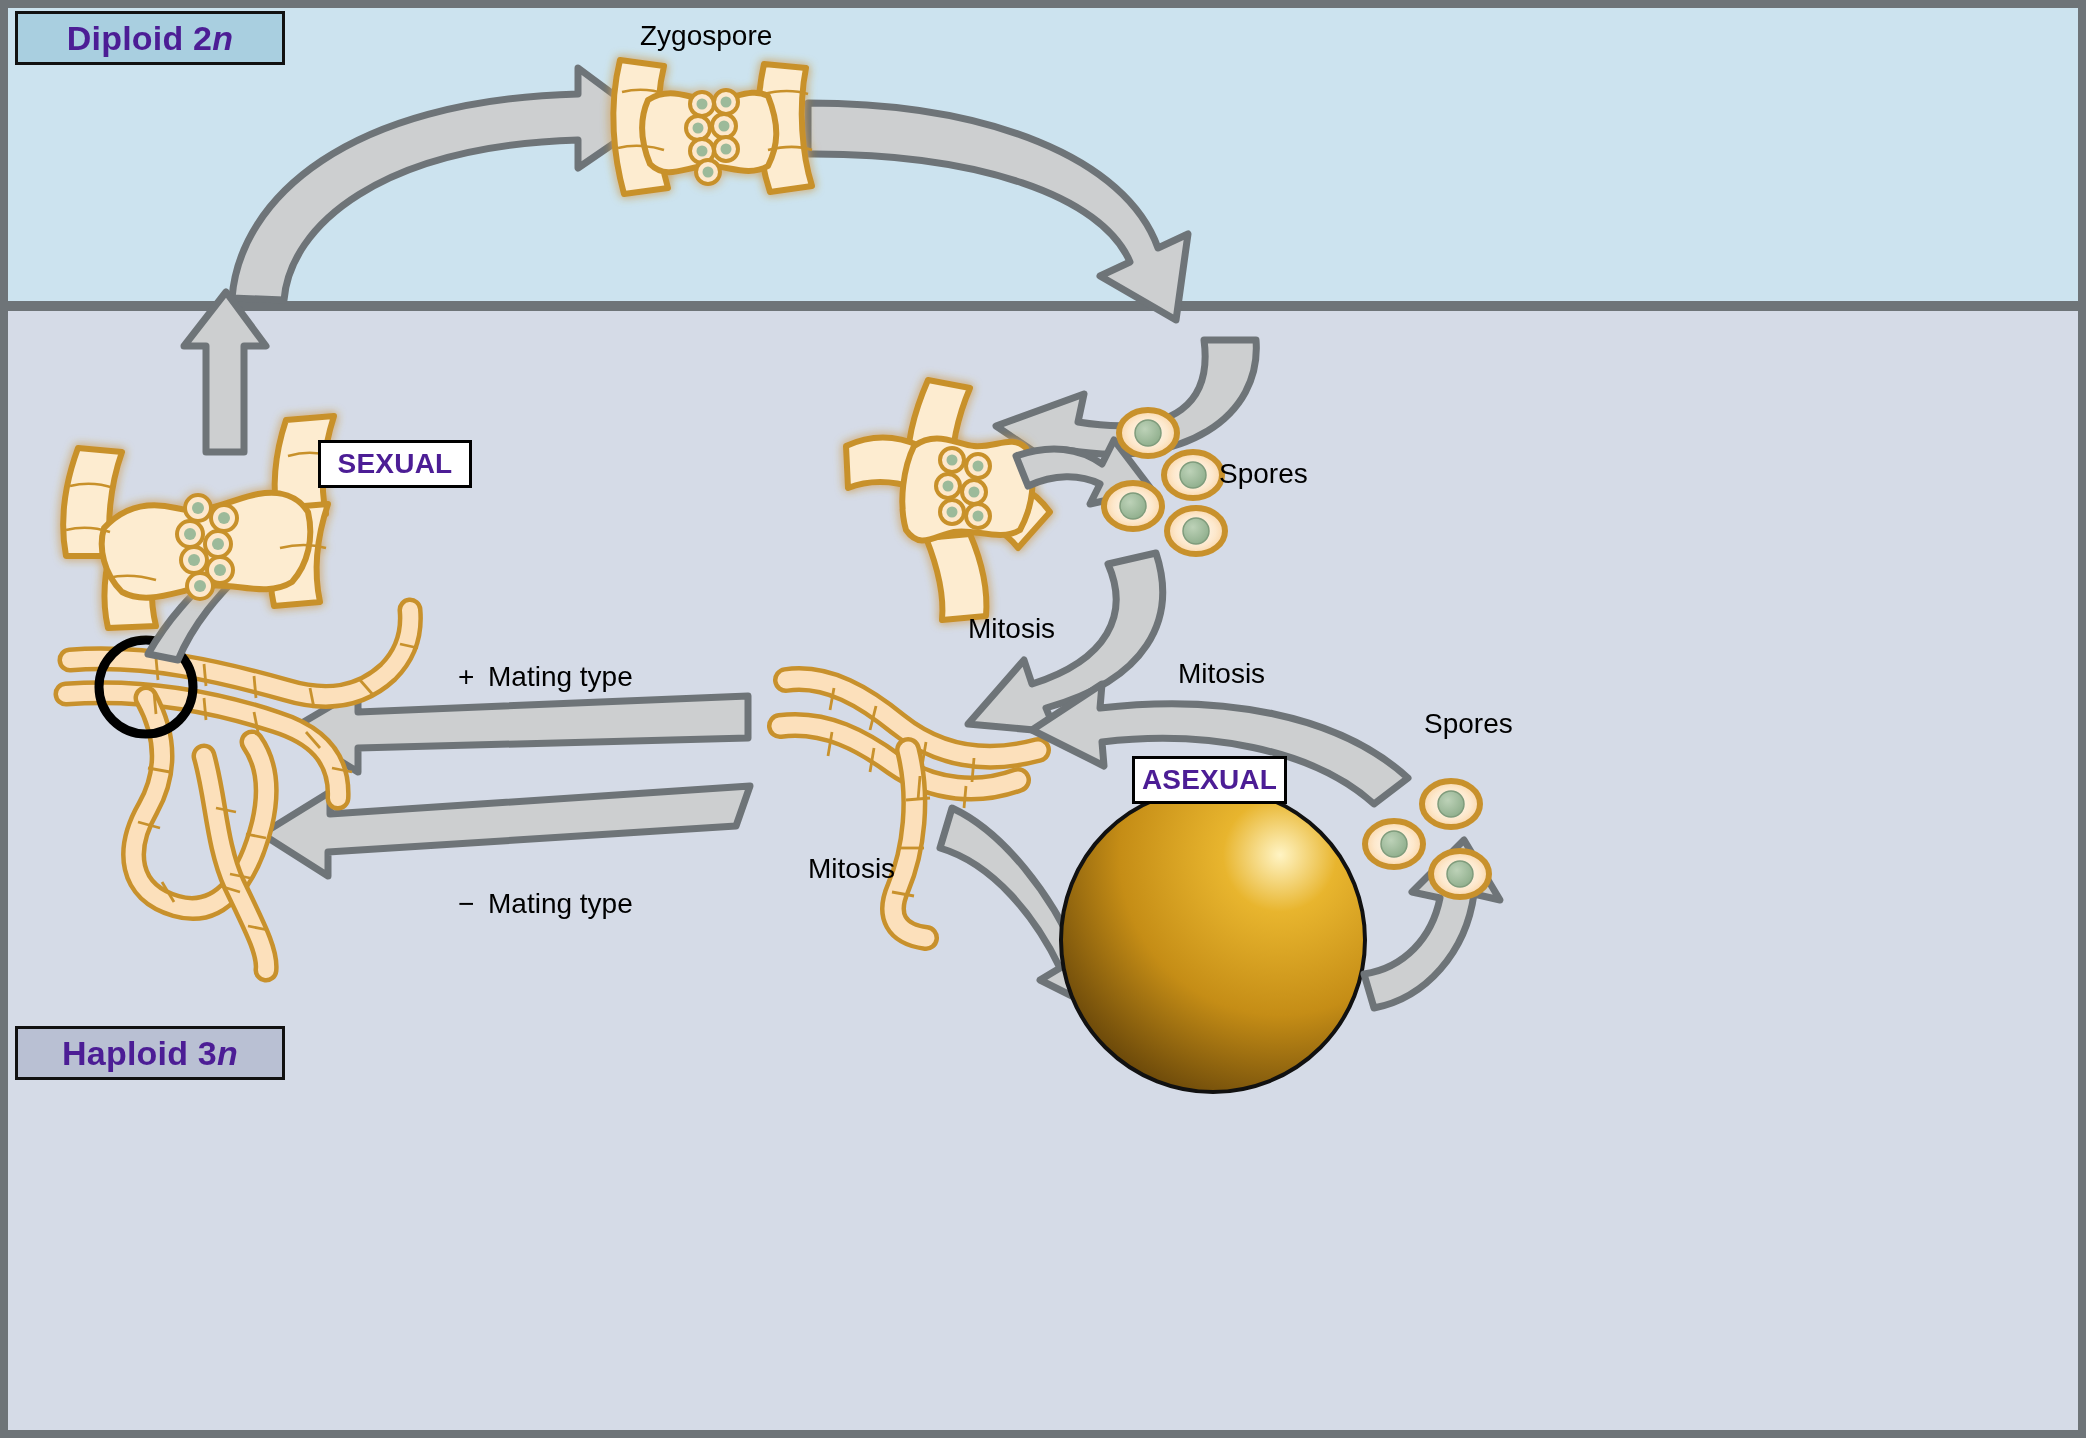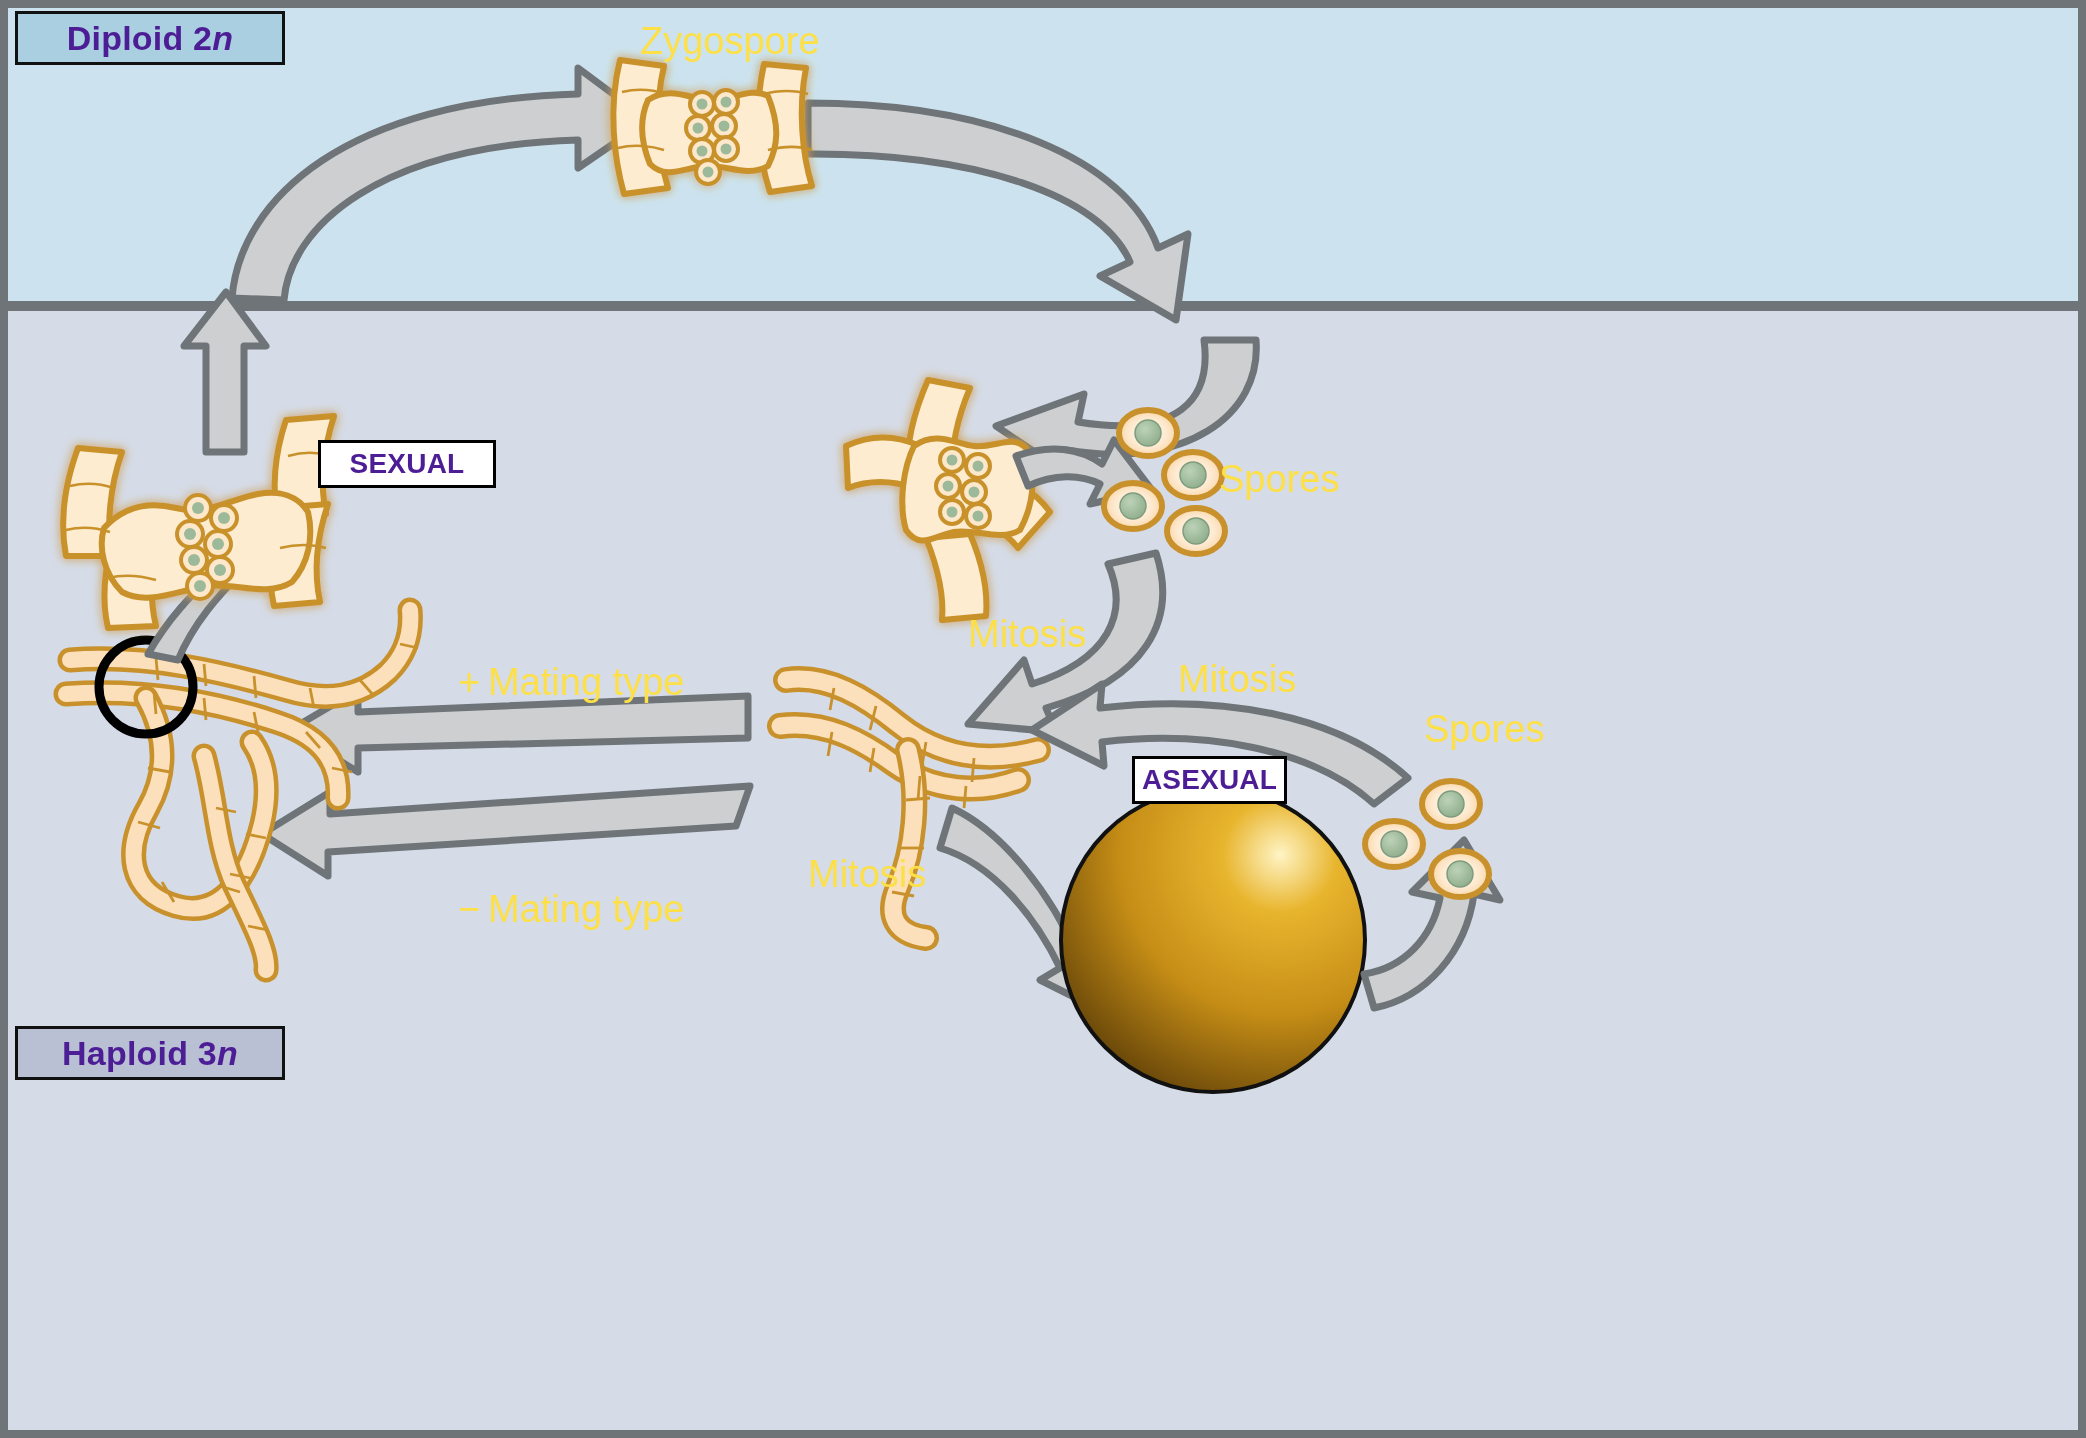--- a/index.html
+++ b/index.html
@@ -11,24 +11,24 @@
   #zone-divider{position:absolute;left:0;top:293px;width:100%;height:10px;background:#6e7478;}
   #zone-haploid{top:303px;height:1119px;background:#d5dbe7;}
   svg.art{position:absolute;left:0;top:0;width:2070px;height:1422px;overflow:visible;pointer-events:none;}
 
   .boxlabel{position:absolute;box-sizing:border-box;display:flex;align-items:center;justify-content:center;
             font-weight:bold;color:#4c1d95;letter-spacing:.2px;white-space:nowrap;}
   #lbl-diploid{left:7px;top:3px;width:270px;height:54px;background:#a9cfe0;border:3px solid #111;font-size:34px;}
   #lbl-haploid{left:7px;top:1018px;width:270px;height:54px;background:#b9c0d3;border:3px solid #111;font-size:34px;}
   #box-nuclear-fusion{left:54px;top:272px;width:360px;height:52px;background:#f79a94;border:4px solid #000;font-size:29px;}
   #box-meiosis{left:986px;top:272px;width:360px;height:52px;background:#f79a94;border:4px solid #000;font-size:29px;}
-  #box-sexual{left:310px;top:432px;width:178px;height:48px;background:#fff;border:3px solid #000;font-size:28px;}
+  #box-sexual{left:310px;top:432px;width:154px;height:48px;background:#fff;border:3px solid #000;font-size:28px;}
   #box-asexual{left:1124px;top:748px;width:155px;height:48px;background:#fff;border:3px solid #000;font-size:28px;}
 
-  .plain{position:absolute;color:#fde047;font-size:38px;white-space:nowrap;font-weight:normal;}
+  .plain{position:absolute;color:#000000;font-size:28px;white-space:nowrap;font-weight:normal;}
   #t-zygospore{left:632px;top:12px;}
   #t-spores-1{left:1211px;top:450px;}
   #t-spores-2{left:1416px;top:700px;}
   #t-mitosis-1{left:960px;top:605px;}
   #t-mitosis-2{left:1170px;top:650px;}
   #t-hyphae{left:800px;top:845px;}
   #t-plus{left:450px;top:653px;}
   #t-minus{left:450px;top:880px;}
   .mt-sign{display:inline-block;width:30px;}
   em.ital{font-style:italic;}

